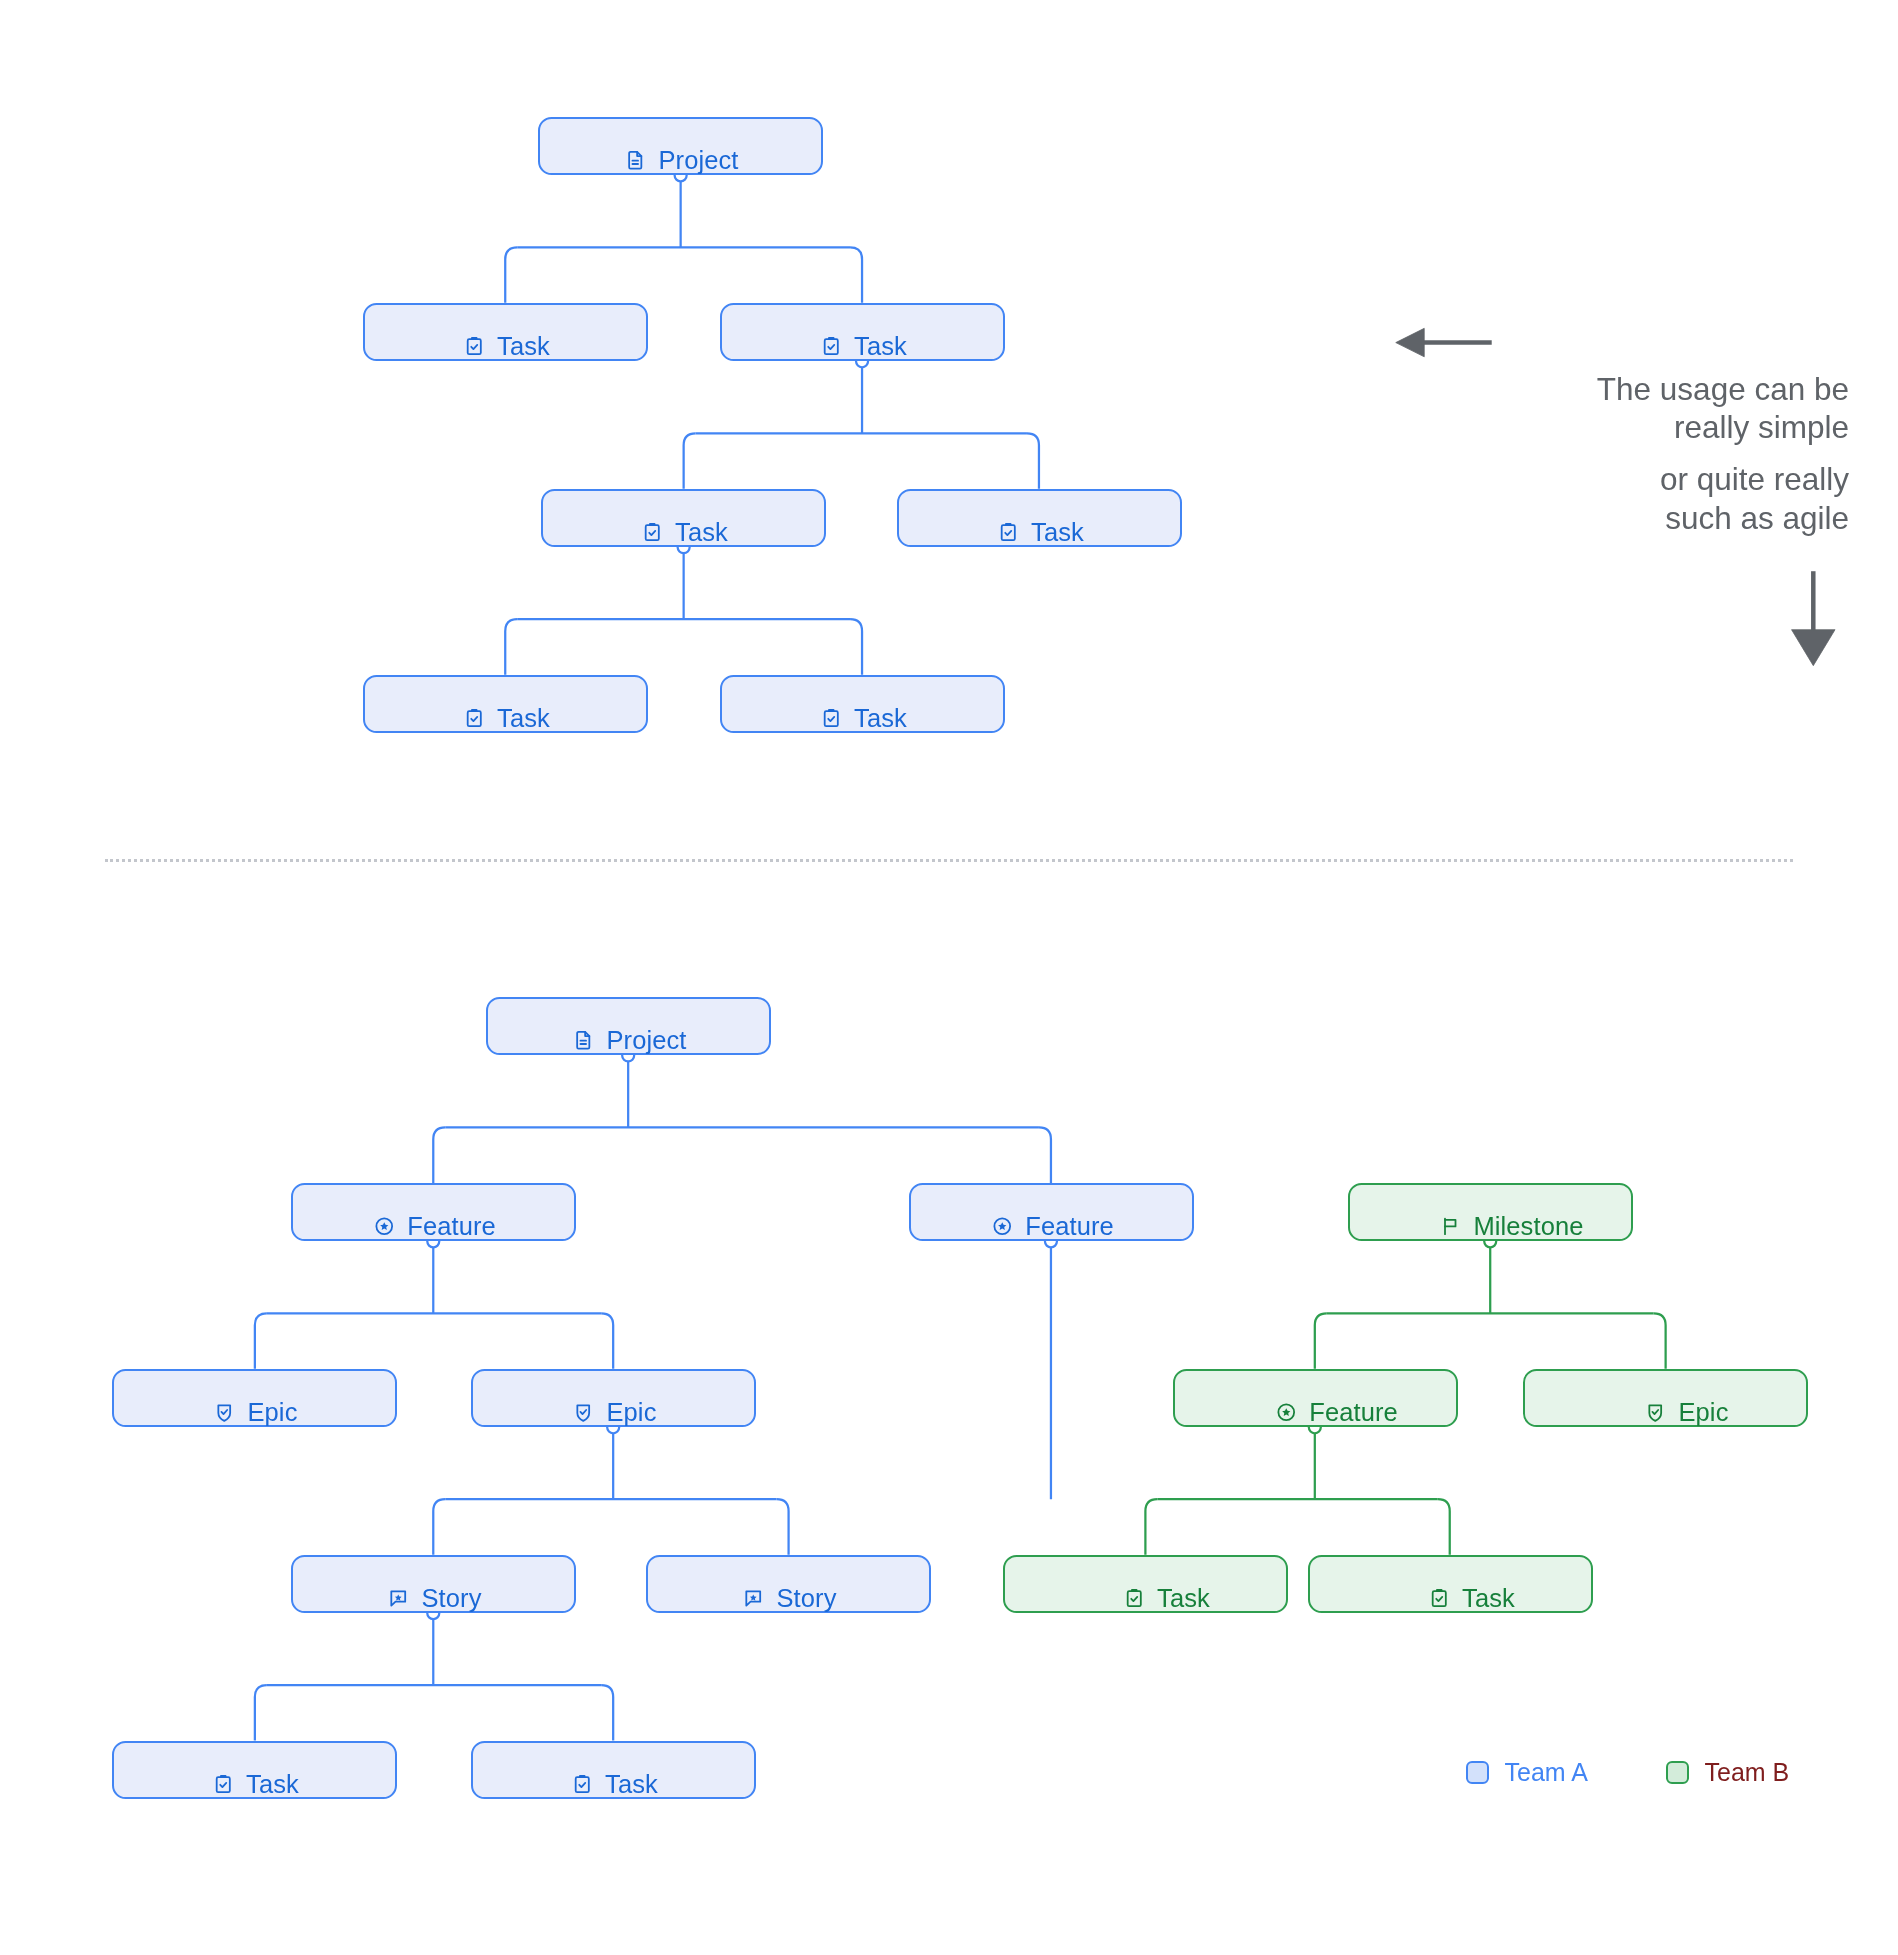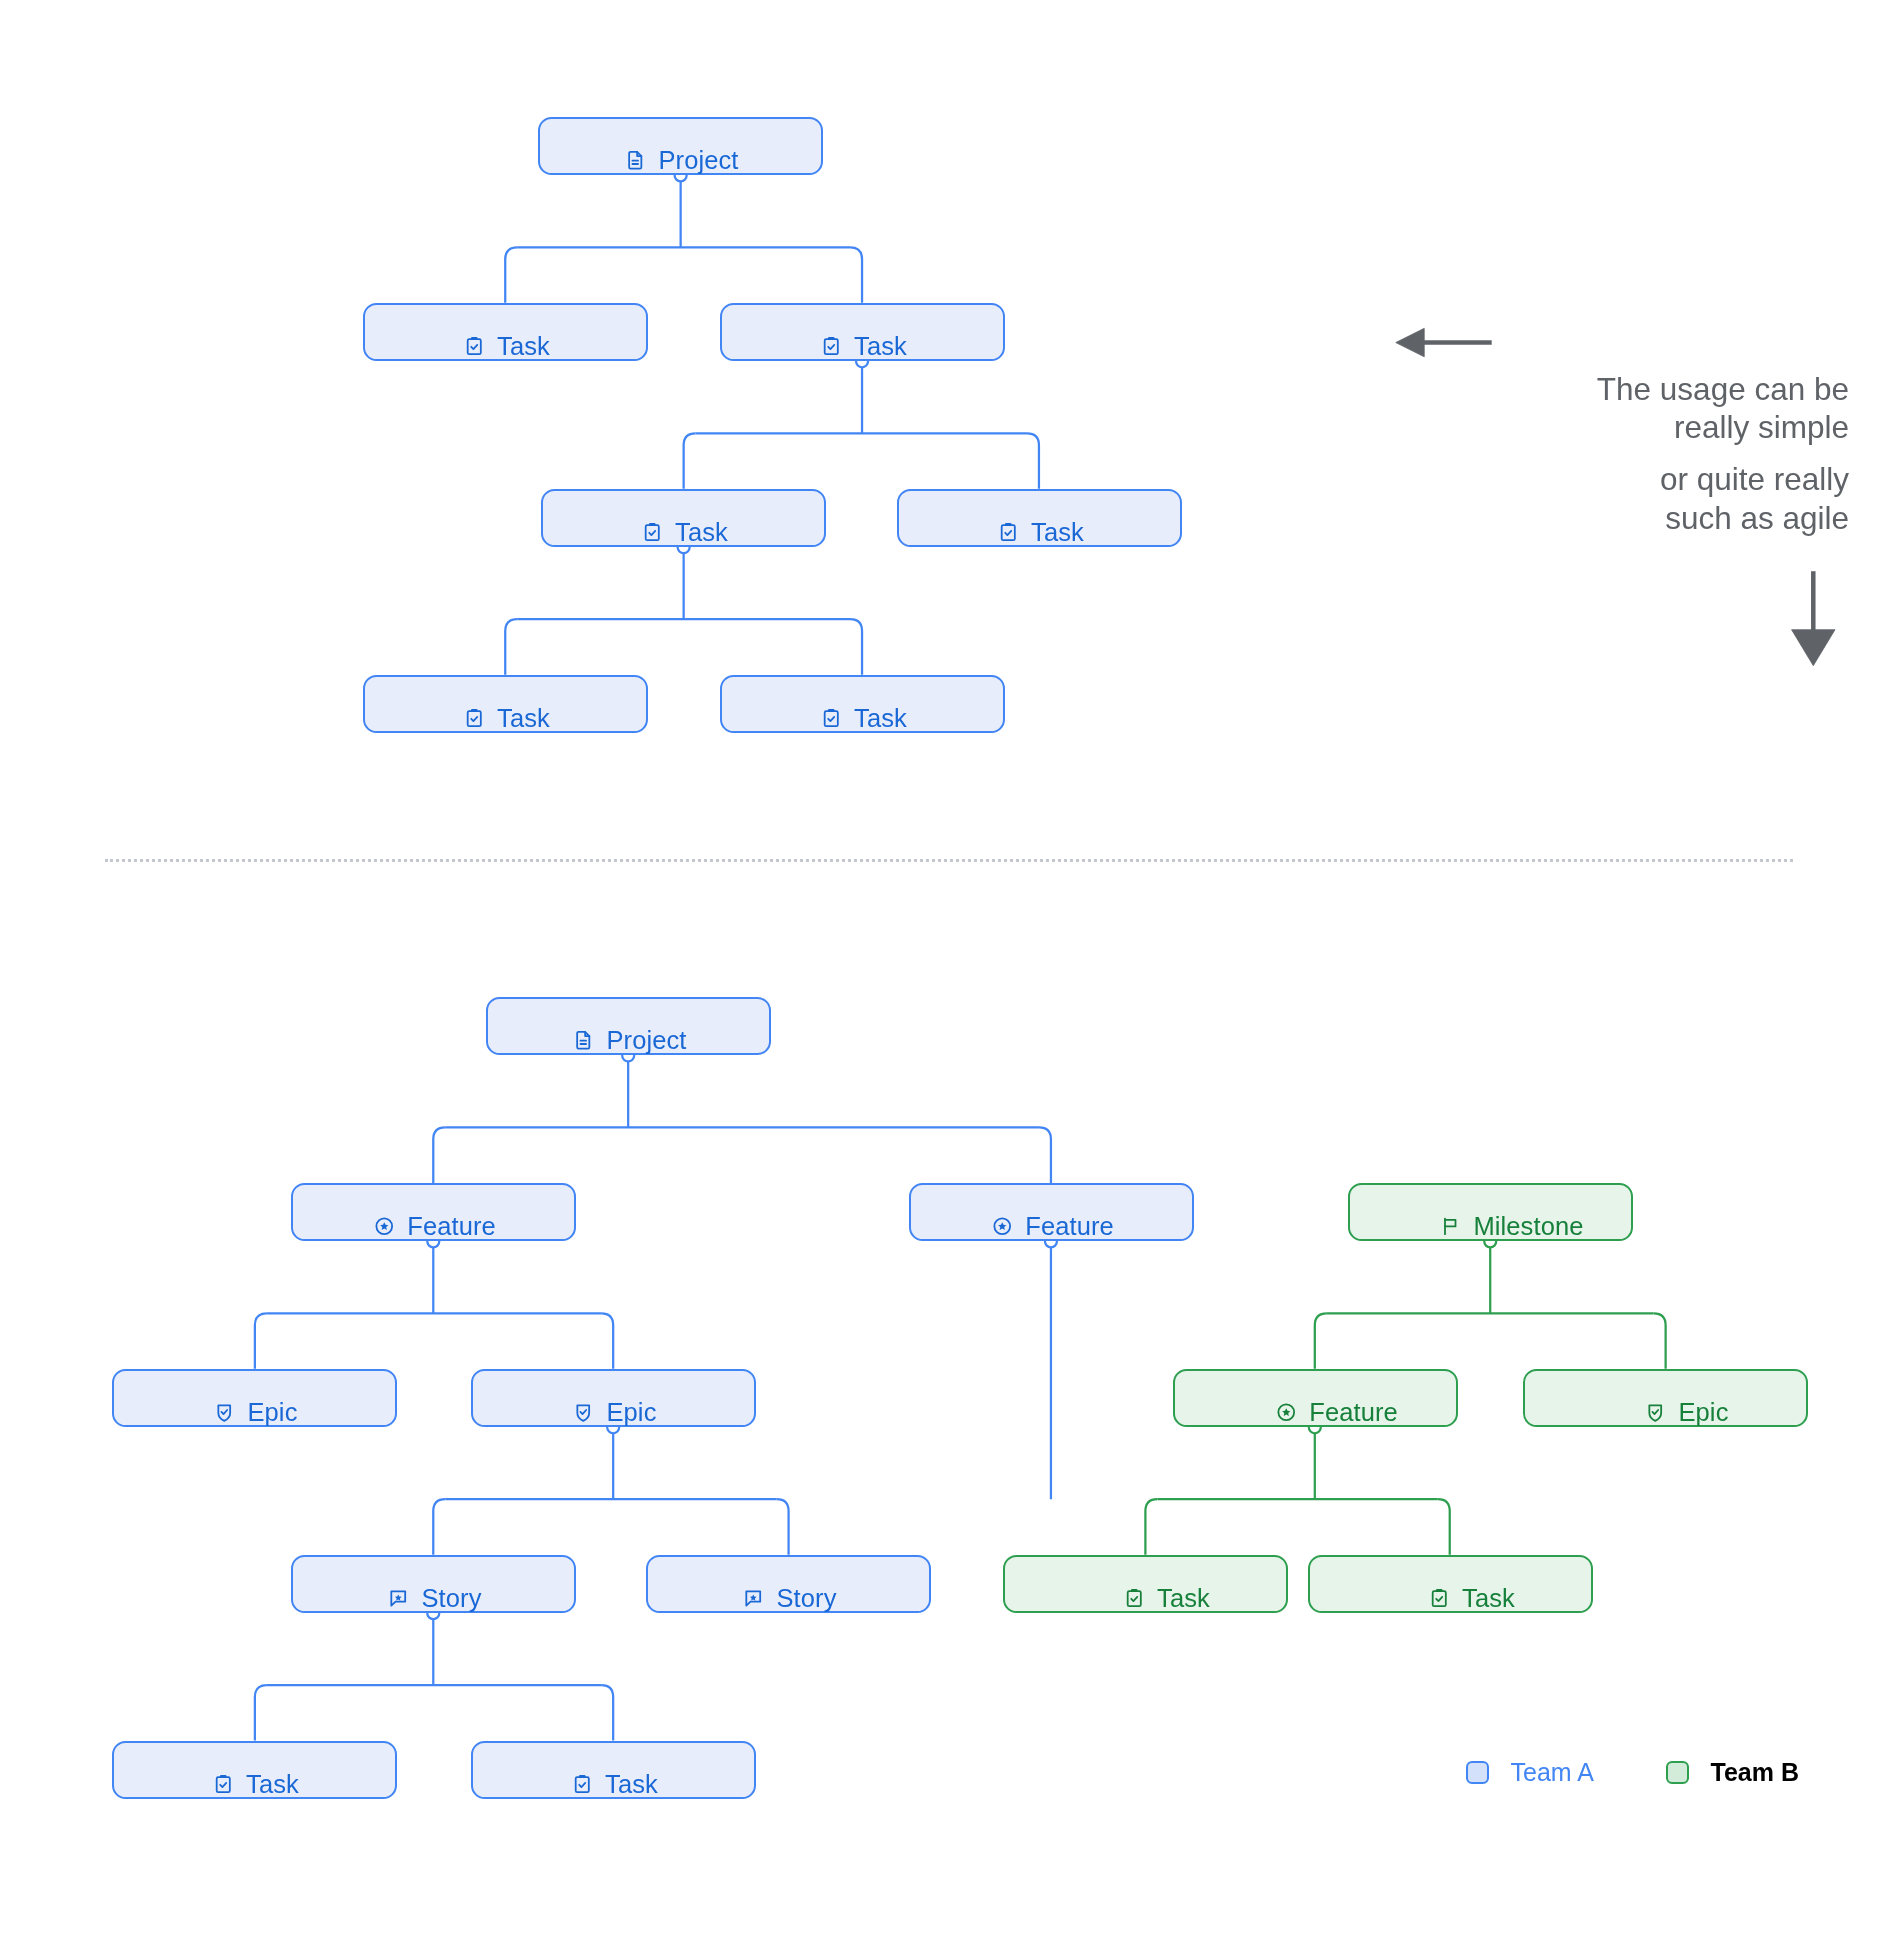--- a/index.html
+++ b/index.html
@@ -77,33 +77,33 @@
     color: #5f6368;
     font-size: 31.5px;
     line-height: 1.22;
   }
   .note .line { display: block; }
   .note .gap { display: block; height: 13.5px; }
   .legend {
     position: absolute;
     display: flex;
     align-items: center;
-    gap: 22px;
+    gap: 16px;
     font-size: 25px;
   }
   .legend .swatch {
     width: 22.5px;
     height: 22.5px;
     border-radius: 6px;
     border: 2.2px solid;
     box-sizing: border-box;
   }
   .legend.teamA { color: #4285f4; }
   .legend.teamA .swatch { background: #d3e1fb; border-color: #4285f4; }
-  .legend.teamB { color: #000000; font-weight: bold; }
+  .legend.teamB { color: #7f1d1d; }
   .legend.teamB .swatch { background: #d3ecda; border-color: #2e9e4f; }
 </style>
 </head>
 <body>
 
 <div id="canvas">
 
   <svg class="links" viewBox="0 0 2532 2608" xmlns="http://www.w3.org/2000/svg">
     <g id="edge-layer" fill="none" stroke-width="3">
         <path d="M 908 234 L 908 330" stroke="#4285f4" stroke-width="3" fill="none"></path>

